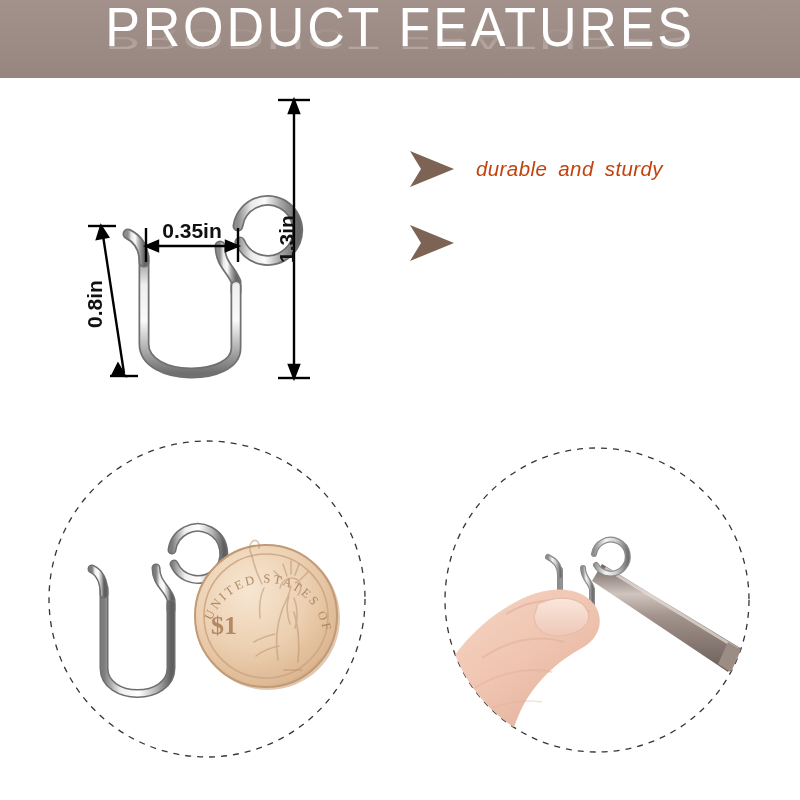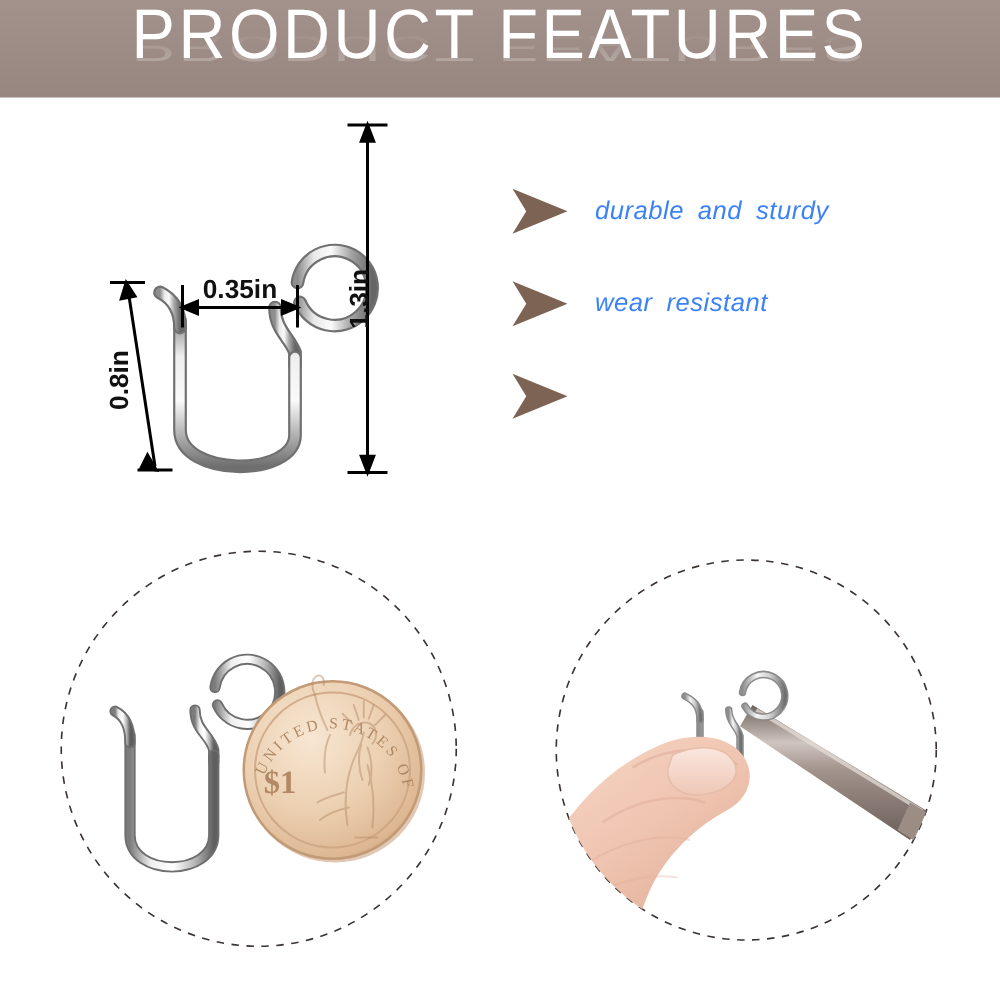--- a/index.html
+++ b/index.html
@@ -46,21 +46,21 @@
   
   .diagram { position: absolute; left: 70px; top: 86px; width: 330px; height: 320px; font-weight: bold; }
 
   
   .features { position: absolute; left: 408px; top: 132px; width: 370px; }
   .feature-row { display: flex; align-items: center; height: 74px; }
   .feature-marker { width: 52px; height: 44px; flex: 0 0 52px; }
   .feature-text {
     font-size: 20.5px;
     font-style: italic;
-    color: #3b82f6;
+    color: #c2410c;
     word-spacing: 5px;
     letter-spacing: 0.4px;
     margin-left: 16px;
     white-space: nowrap;
   }
 
   
   .photo { position: absolute; }
   .photo-left  { left: 46px;  top: 438px; width: 322px; height: 322px; }
   .photo-right { left: 442px; top: 444px; width: 310px; height: 312px; }
@@ -146,28 +146,20 @@
 
     <div class="feature-row">
       <span class="feature-marker">
         <svg width="52" height="44" viewBox="0 0 52 44">
           <polygon points="2,4 46,22 2,40 13,22" fill="#7d6354"></polygon>
         </svg>
       </span>
       <span class="feature-text">durable and sturdy</span>
     </div>
 
-    <div class="feature-row">
-      <span class="feature-marker">
-        <svg width="52" height="44" viewBox="0 0 52 44">
-          <polygon points="2,4 46,22 2,40 13,22" fill="#7d6354"></polygon>
-        </svg>
-      </span>
-      <span class="feature-text">wear resistant</span>
-    </div>
 
     <div class="feature-row">
       <span class="feature-marker">
         <svg width="52" height="44" viewBox="0 0 52 44">
           <polygon points="2,4 46,22 2,40 13,22" fill="#7d6354"></polygon>
         </svg>
       </span>
     </div>
 
   </div>

